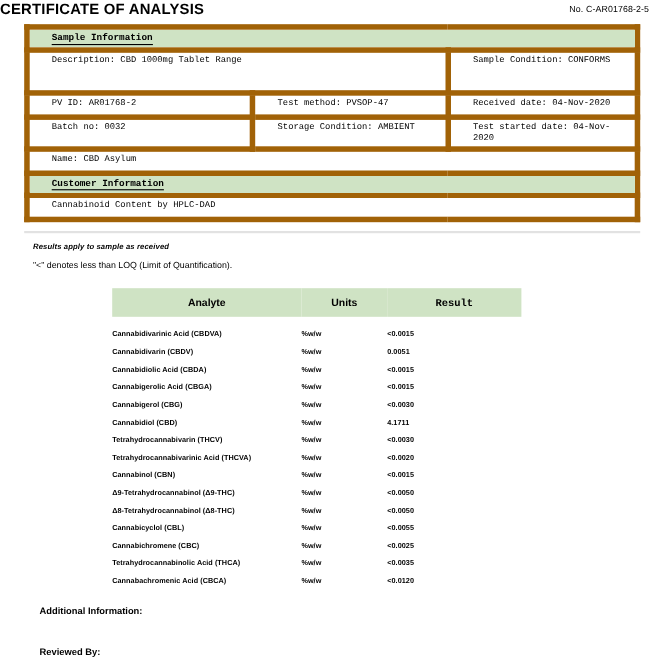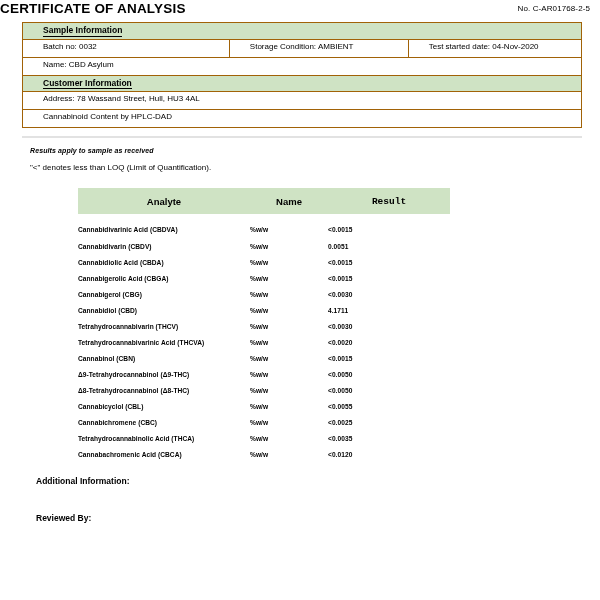--- a/index.html
+++ b/index.html
@@ -43,24 +43,25 @@
   .info-wrap {
     margin: 2px 18px 0 22px;
   }
   table.info {
     width: 100%;
     border-collapse: collapse;
     table-layout: fixed;
     font-size: 8px;
   }
   table.info td {
-    border: 1px solid #a16207;
+    border: 5px solid #a16207;
     padding: 2px 20px;
     vertical-align: top;
     line-height: 1.25;
+    font-family: Liberation Mono, monospace;
   }
   td.section-head {
     background: #cfe3c4;
     font-weight: bold;
     font-size: 8.5px;
     padding: 2px 4px 2px 10px;
     height: 11px;
     position: relative;
   }
   td.section-head .underline-text {
@@ -92,21 +93,21 @@
     letter-spacing: 0.1px;
   }
   .note-plain {
     font-size: 8px;
     margin-top: 9px;
   }
 
   
   .results-wrap {
     margin: 16px 0 0 0;
-    padding-left: 78px;
+    padding-left: 102px;
   }
   table.results {
     border-collapse: collapse;
     table-layout: fixed;
     width: 372px;
   }
   table.results th {
     background: #cfe3c4;
     font-size: 9.5px;
     font-weight: bold;
@@ -165,55 +166,61 @@
       <col style="width:32%">
       <col style="width:31%">
     </colgroup>
     <tbody>
       <tr>
         <td class="section-head" colspan="3">
           <span class="underline-text">Sample Information</span>
         </td>
       </tr>
       <tr>
+        <td class="tall" colspan="2">Description: CBD 1000mg Tablet Range</td>
+        <td class="tall">Sample Condition: CONFORMS</td>
+      </tr>
+      <tr>
+        <td class="row-cell">PV ID: AR01768-2</td>
+        <td class="row-cell">Test method: PVSOP-47</td>
+        <td class="row-cell">Received date: 04-Nov-2020</td>
+      </tr>
+      <tr>
         <td class="row-cell">Batch no: 0032</td>
         <td class="row-cell">Storage Condition: AMBIENT</td>
         <td class="row-cell">Test started date: 04-Nov-2020</td>
       </tr>
       <tr>
         <td class="row-cell" colspan="3">Name:   CBD Asylum</td>
       </tr>
       <tr>
         <td class="section-head" colspan="3">
           <span class="underline-text">Customer Information</span>
         </td>
-      </tr>
-      <tr>
-        <td class="row-cell" colspan="3">Address:   78 Wassand Street, Hull, HU3 4AL</td>
       </tr>
       <tr>
         <td class="row-cell" colspan="3">Cannabinoid Content by HPLC-DAD</td>
       </tr>
     </tbody>
   </table>
 </div>
 
 <div class="divider"></div>
 
 <div class="notes">
   <div class="note-italic">Results apply to sample as received</div>
   <div class="note-plain">"&lt;" denotes less than LOQ (Limit of Quantification).</div>
 </div>
 
 <div class="results-wrap">
   <table class="results">
     <thead>
       <tr>
         <th class="col-analyte">Analyte</th>
-        <th class="col-units">Name</th>
+        <th class="col-units">Units</th>
         <th class="col-result">Result</th>
       </tr>
     </thead>
     <tbody>
         <tr class="first-data">
           <td class="cell-analyte">Cannabidivarinic Acid (CBDVA)</td>
           <td class="cell-units">%w/w</td>
           <td class="cell-result">&lt;0.0015</td>
         </tr>
         <tr>

